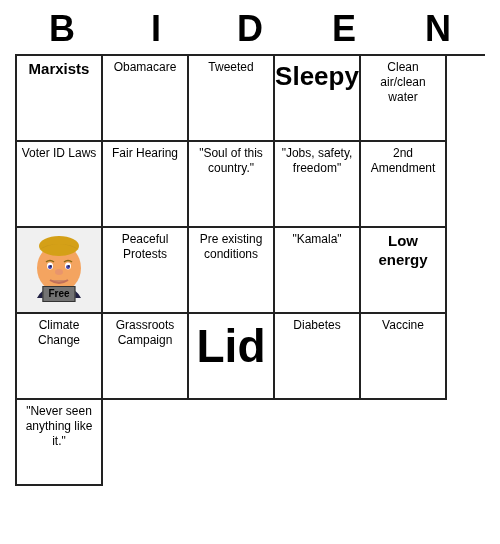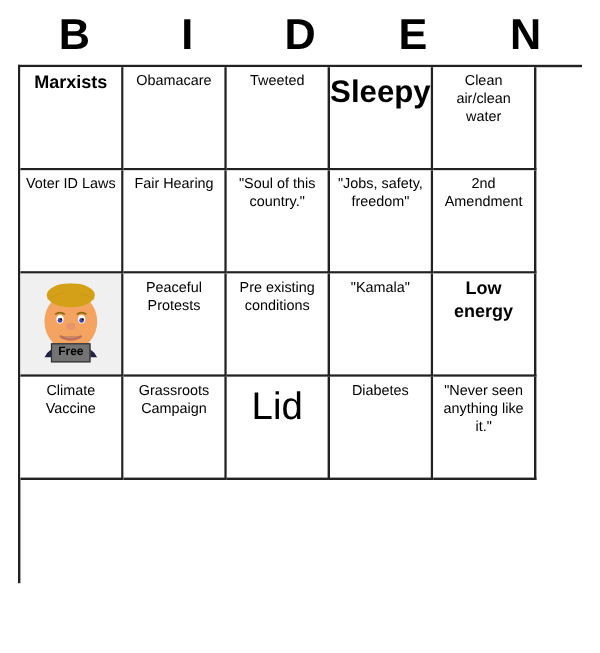--- a/index.html
+++ b/index.html
@@ -151,28 +151,31 @@
       <div class="cell">
         <span class="cell-text">Pre existing conditions</span>
       </div>
       <div class="cell">
         <span class="cell-text">"Kamala"</span>
       </div>
       <div class="cell">
         <span class="cell-text" style="font-size: 15px; font-weight: bold;">Low energy</span>
       </div>
       <div class="cell">
-        <span class="cell-text">Climate Vaccine</span>
+        <span class="cell-text">Climate Change</span>
       </div>
       <div class="cell">
         <span class="cell-text">Grassroots Campaign</span>
       </div>
       <div class="cell xl-text">
-        <span class="cell-text" style="font-size: 32px; font-weight: normal;">Lid</span>
+        <span class="cell-text" style="font-size: 46px; font-weight: bold;">Lid</span>
       </div>
       <div class="cell">
         <span class="cell-text">Diabetes</span>
+      </div>
+      <div class="cell">
+        <span class="cell-text">Vaccine</span>
       </div>
       <div class="cell">
         <span class="cell-text">"Never seen anything like it."</span>
       </div>
     </div>
 </div>
 
 </body></html>

